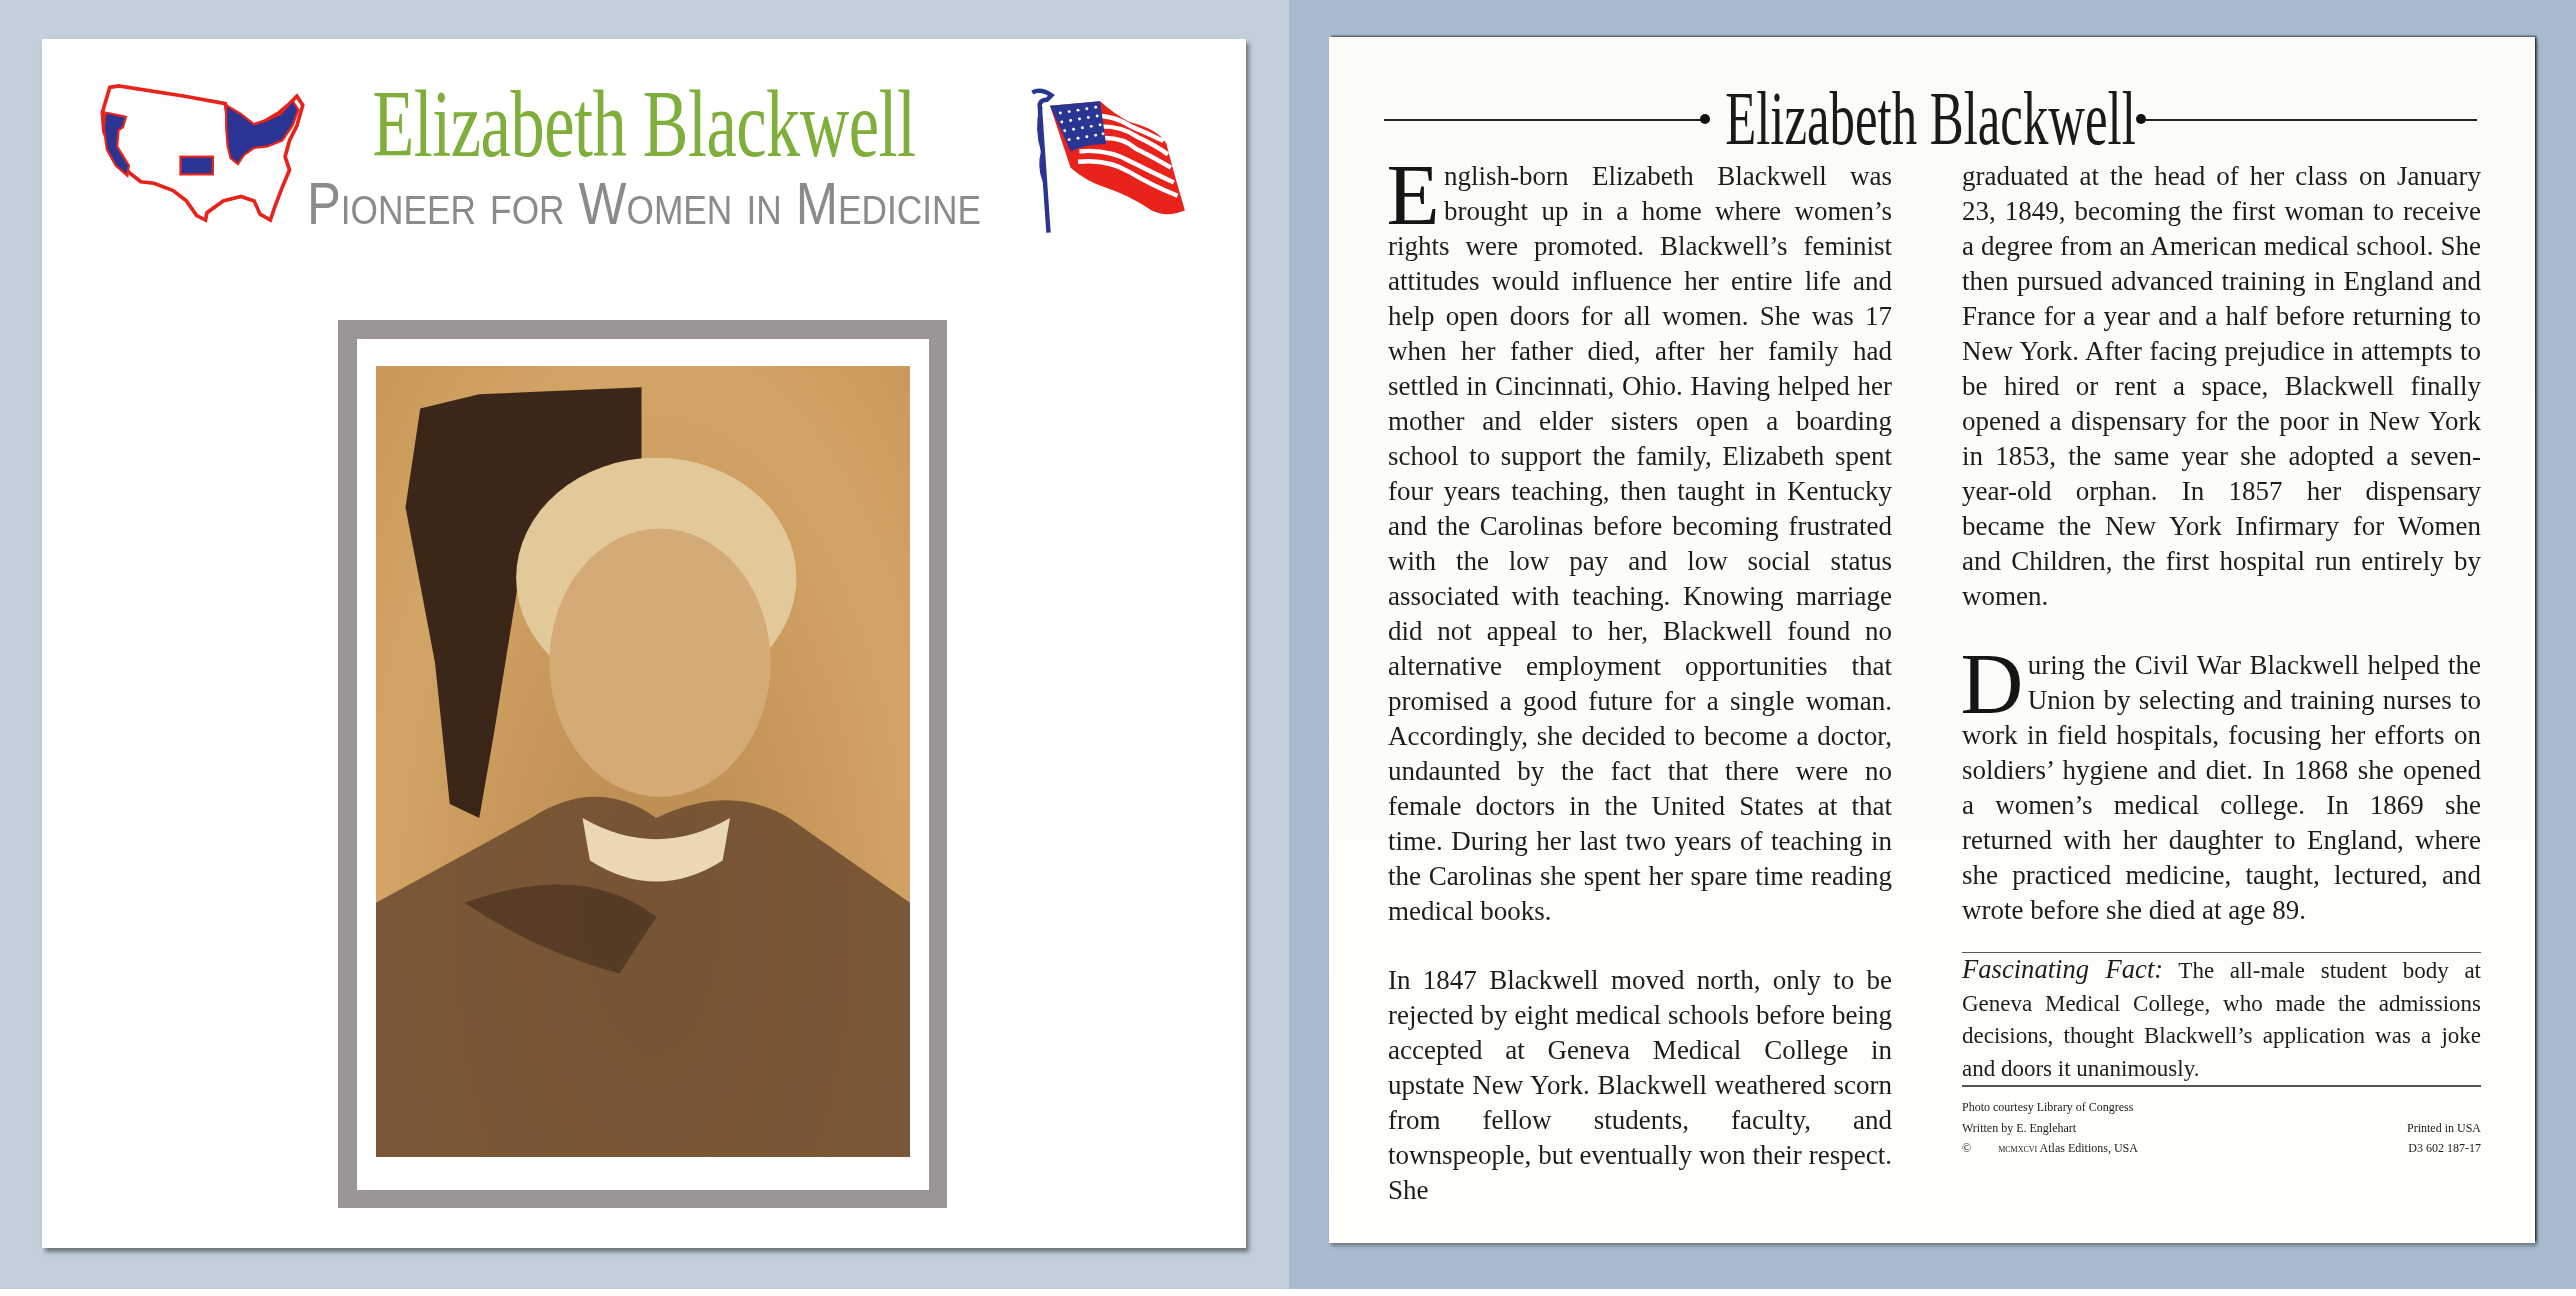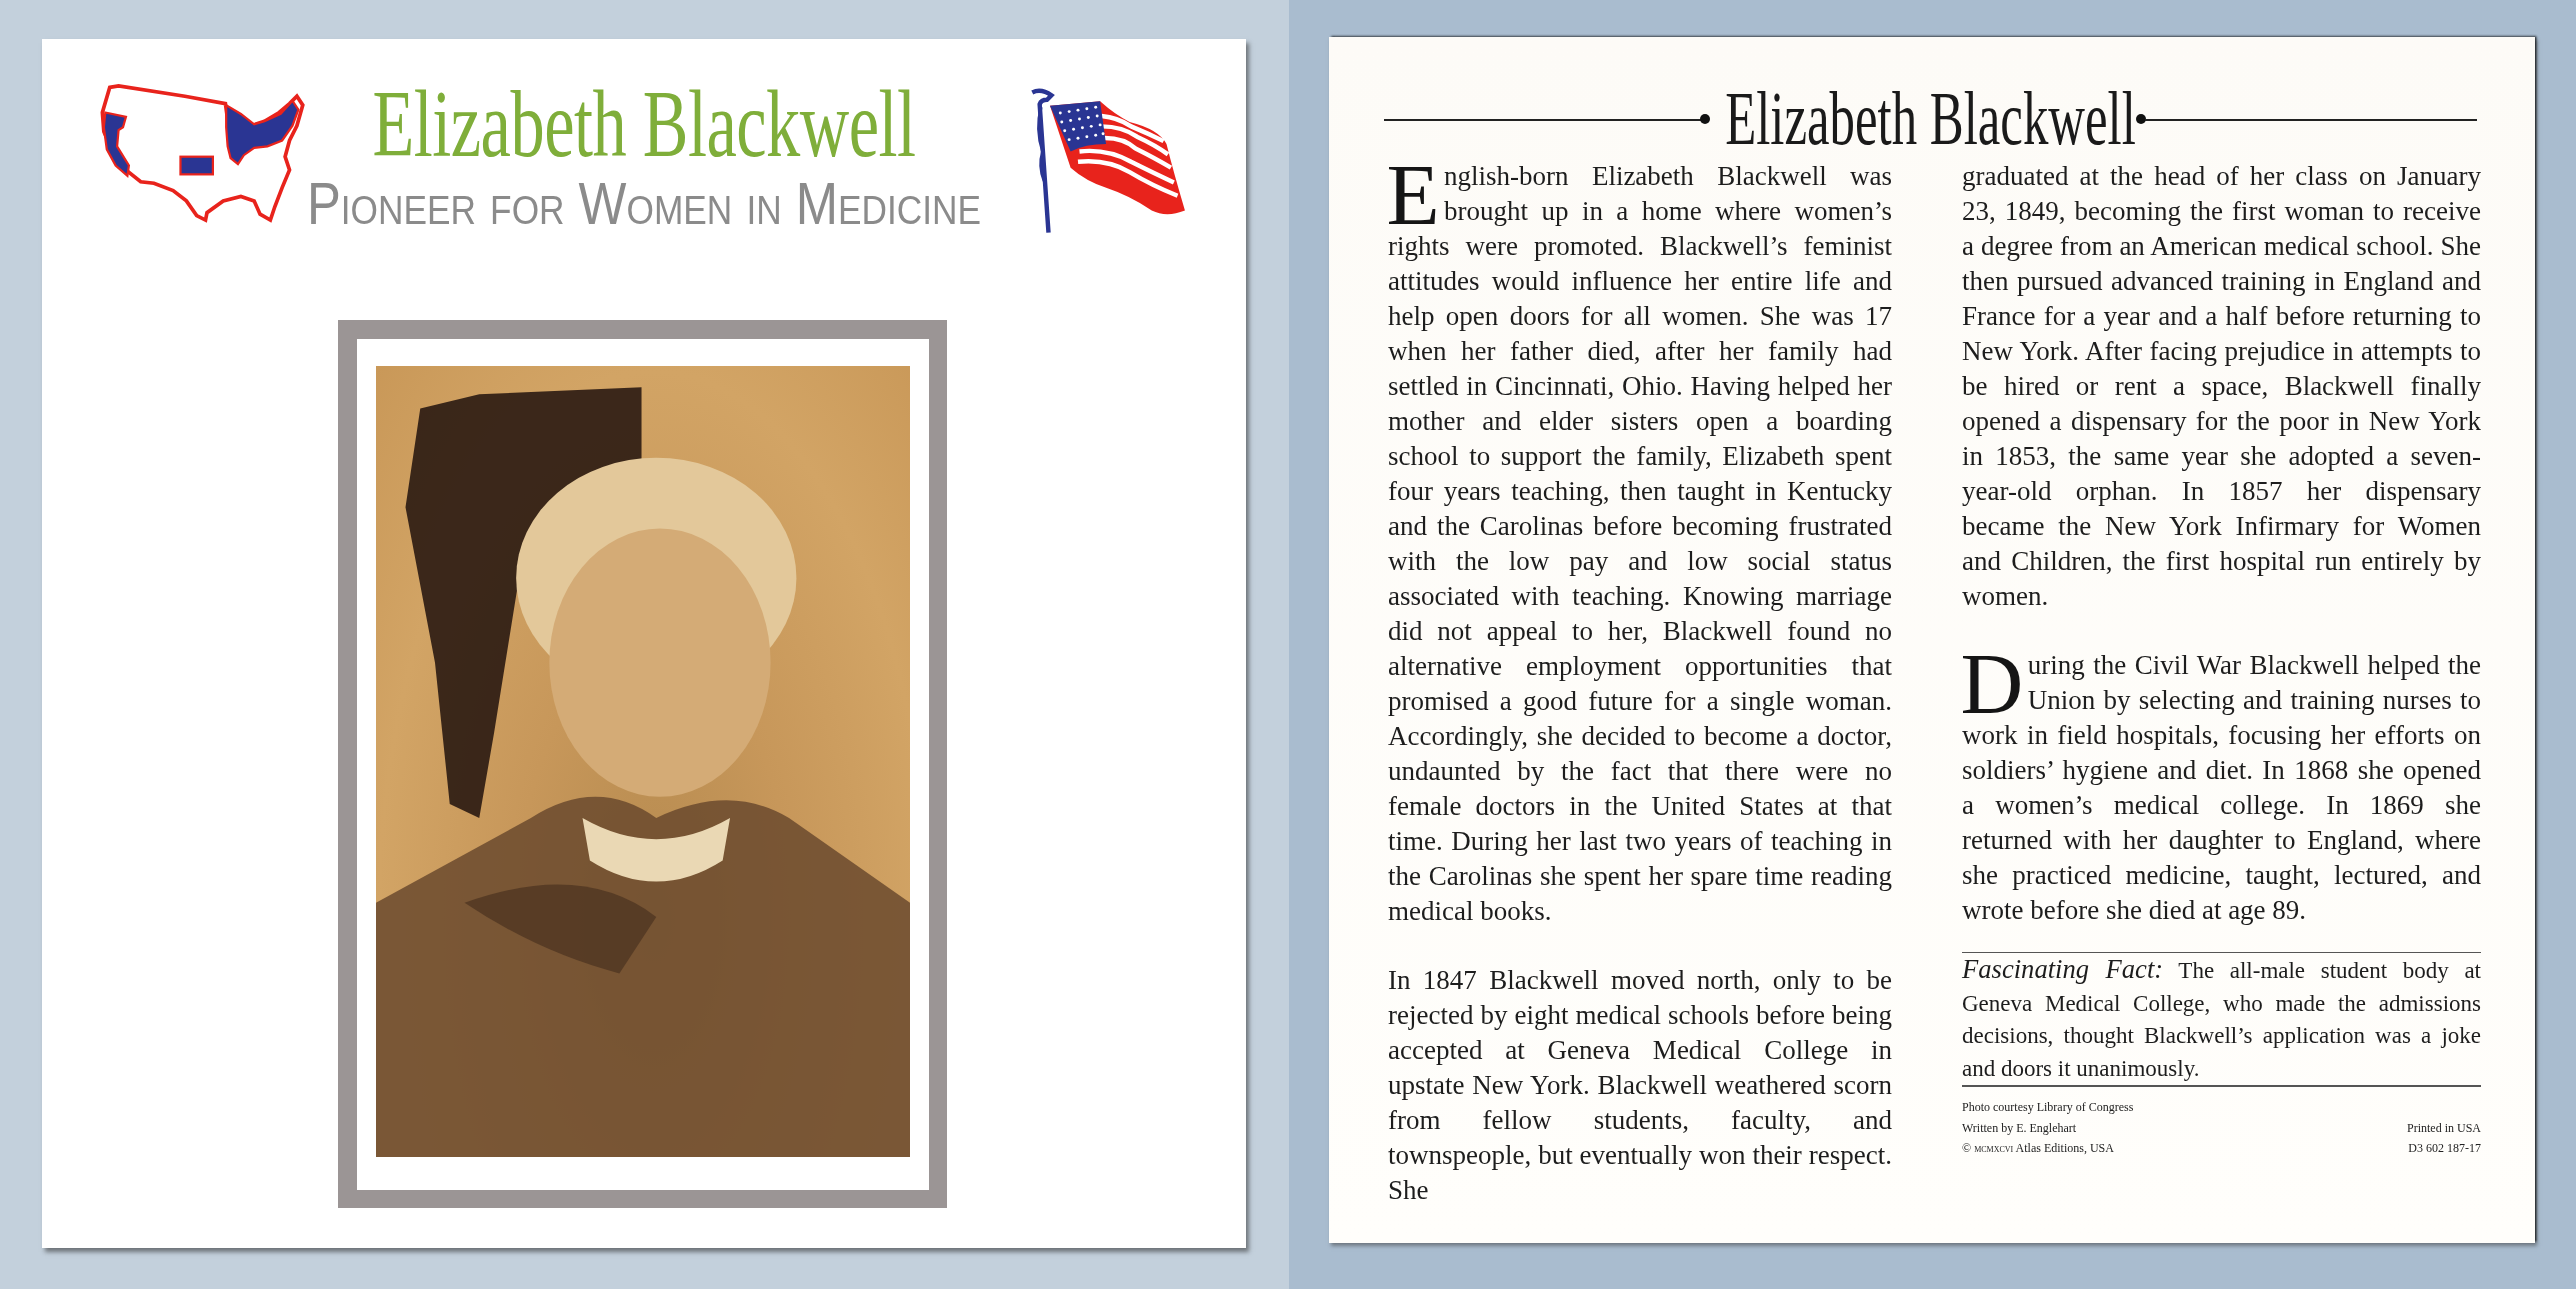--- a/index.html
+++ b/index.html
@@ -53,21 +53,21 @@
   .col-right { left:633px; top:122px; width:519px; }
   .col p { margin:0; }
   .col p + p { margin-top:34px; }
   .dropcap { float:left; font-size:87px; line-height:65px; margin:3px 4.4px 0 -1.5px; color:#151515; }
   .fact-rule { height:1.5px; background:#555; margin:0; }
   .fact { font-size:23px; line-height:32.5px; margin:10.3px 0 7.4px 0; text-align:justify; }
   .fact-label { font-style:italic; font-size:26.6px;margin-top:8px; }
   .credits { position:relative; font-size:12px; line-height:20.7px; color:#222; margin-top:10.3px; height:66px; }
   .credits-left { position:absolute; left:0; top:0; }
   .credits-right { position:absolute; right:0; top:20.7px; text-align:right; }
-  .smallcaps { font-variant:small-caps; }
+  .smallcaps { font-variant:small-caps;margin-left:24px; }
 </style>
 </head>
 <body>
 
 <div class="bottom-strip"></div>
 
 <div class="card card-front">
   <svg class="map-icon" viewBox="0 0 300 190">
     <path d="M18 6 L30 4 L120 18 L175 28 L178 50 L195 44 L210 58 L228 52 L248 40 L262 28 L272 18 L280 30 L272 58 L262 78 L256 100 L262 118 L252 142 L242 168 L236 186 L222 178 L214 160 L196 154 L172 160 L150 176 L148 186 L136 180 L122 160 L104 146 L78 136 L60 134 L40 118 L24 98 L10 66 L8 40 Z" fill="#ffffff" stroke="#e8231c" stroke-width="5"></path>
     <path d="M12 40 L40 46 L36 60 L30 64 L28 86 L44 112 L42 126 L26 112 L14 90 L10 60 Z" fill="#2a3593" stroke="#e8231c" stroke-width="3"></path>

